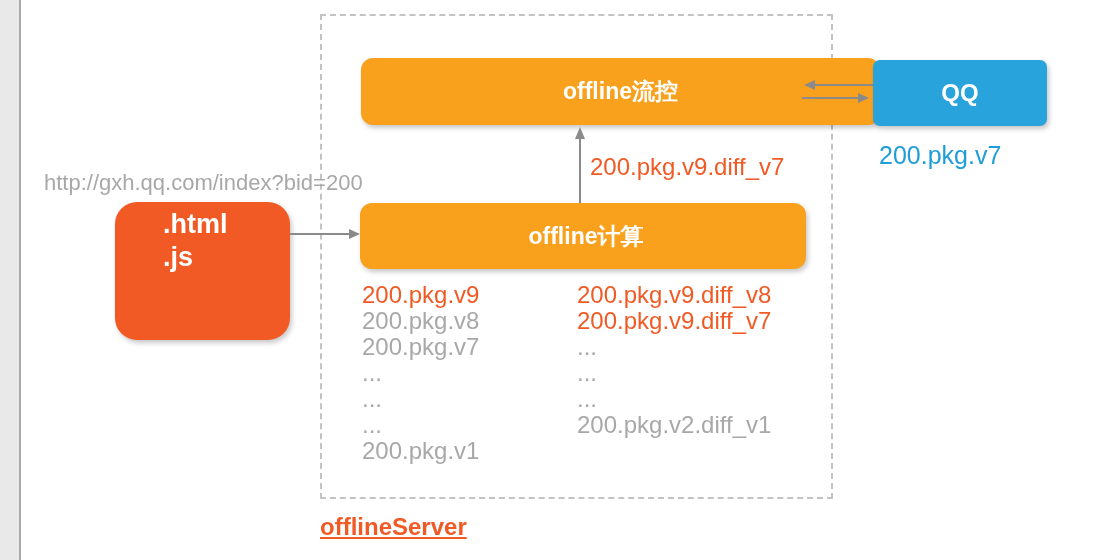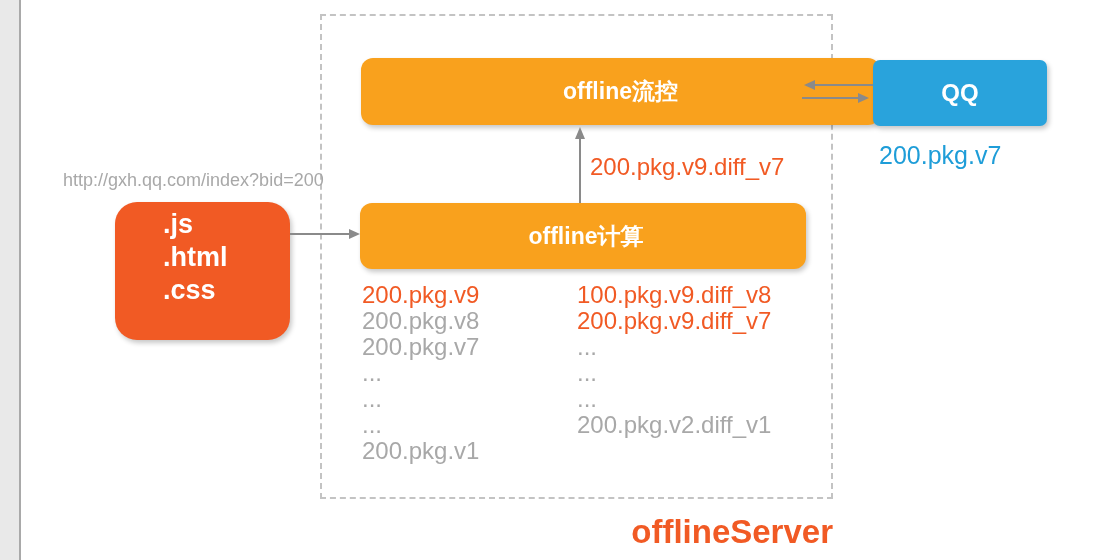--- a/index.html
+++ b/index.html
@@ -23,22 +23,22 @@
   }
   .dashed-boundary {
     position: absolute;
     left: 320px; top: 14px;
     width: 513px; height: 485px;
     box-sizing: border-box;
     border: 2px dashed var(--dash-border, #C3C3C3);
   }
   .url-label {
     position: absolute;
-    left: 63px; top: 170px;
-    font-size: 18px;
+    left: 44px; top: 170px;
+    font-size: 22px;
     color: var(--gray-text, #A9A9A9);
     white-space: nowrap;
   }
   .node {
     position: absolute;
     display: flex;
     align-items: center;
     justify-content: center;
     color: #ffffff;
     font-weight: bold;
@@ -91,24 +91,25 @@
     position: absolute;
     left: 590px; top: 153px;
     font-size: 24px;
     color: var(--deep-orange, #F15A24);
     white-space: nowrap;
   }
   .server-title {
     position: absolute;
     left: 320px; top: 513px;
     width: 513px;
-    text-align: right;
-    font-size: 33px;
+    text-align: left;
+    font-size: 24px;
     font-weight: 600;
     color: var(--deep-orange, #F15A24);
+    text-decoration: underline;
   }
   .pkg-col {
     position: absolute;
     top: 282px;
     font-size: 24px;
     line-height: 26px;
     color: var(--gray-text, #A8A8A8);
     white-space: nowrap;
   }
   .pkg-col-left  { left: 362px; }
@@ -157,23 +158,22 @@
 
 <div class="stage">
 
   <div class="left-gutter"></div>
 
   <div class="dashed-boundary"></div>
 
   <div class="url-label">http://gxh.qq.com/index?bid=200</div>
 
   <div class="client-box">
+    <div>.html</div>
     <div>.js</div>
-    <div>.html</div>
-    <div>.css</div>
   </div>
 
   <div class="node node-flow">offline流控</div>
 
   <div class="node node-compute">offline计算</div>
 
   <div class="node node-qq">QQ</div>
 
   <div class="qq-pkg-label">200.pkg.v7</div>
 
@@ -194,21 +194,21 @@
   <div class="pkg-col pkg-col-left">
       <div class="pkg-row hl">200.pkg.v9</div>
       <div class="pkg-row">200.pkg.v8</div>
       <div class="pkg-row">200.pkg.v7</div>
       <div class="pkg-row">...</div>
       <div class="pkg-row">...</div>
       <div class="pkg-row">...</div>
       <div class="pkg-row">200.pkg.v1</div>
     </div>
   <div class="pkg-col pkg-col-right">
-      <div class="pkg-row hl">100.pkg.v9.diff_v8</div>
+      <div class="pkg-row hl">200.pkg.v9.diff_v8</div>
       <div class="pkg-row hl">200.pkg.v9.diff_v7</div>
       <div class="pkg-row">...</div>
       <div class="pkg-row">...</div>
       <div class="pkg-row">...</div>
       <div class="pkg-row">200.pkg.v2.diff_v1</div>
     </div>
 
   <div class="server-title">offlineServer</div>
 
 </div>

